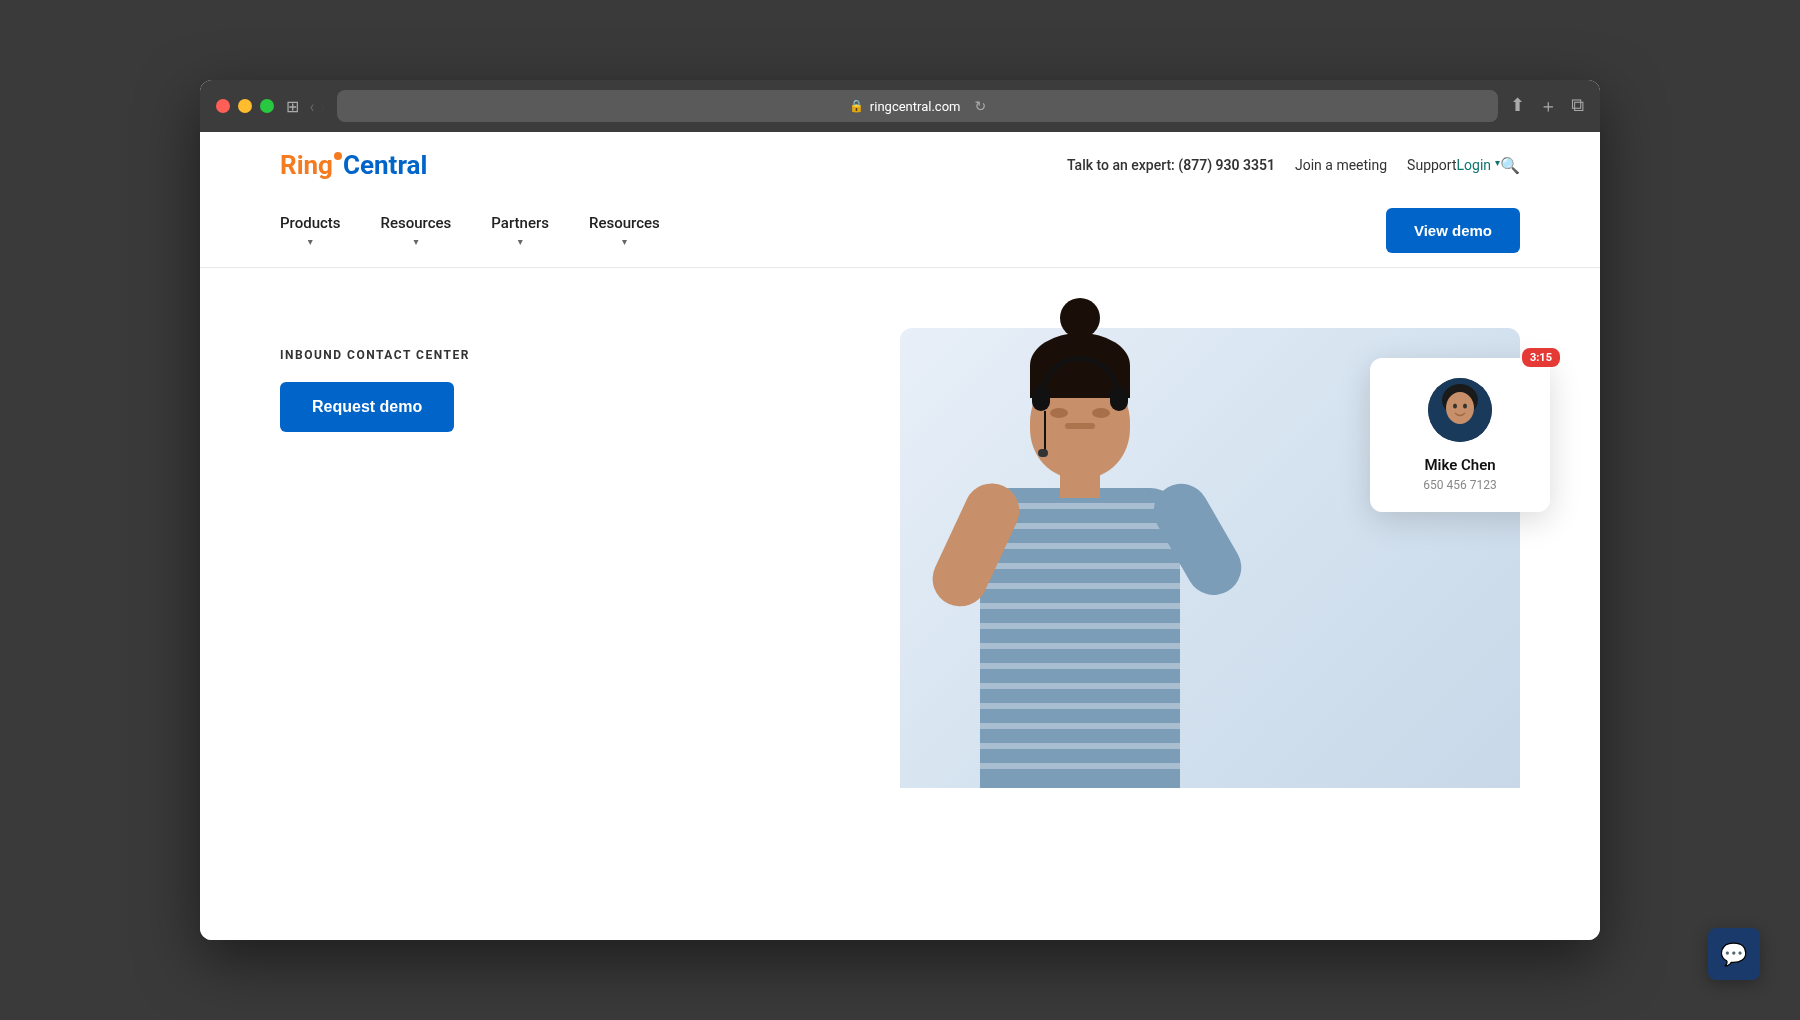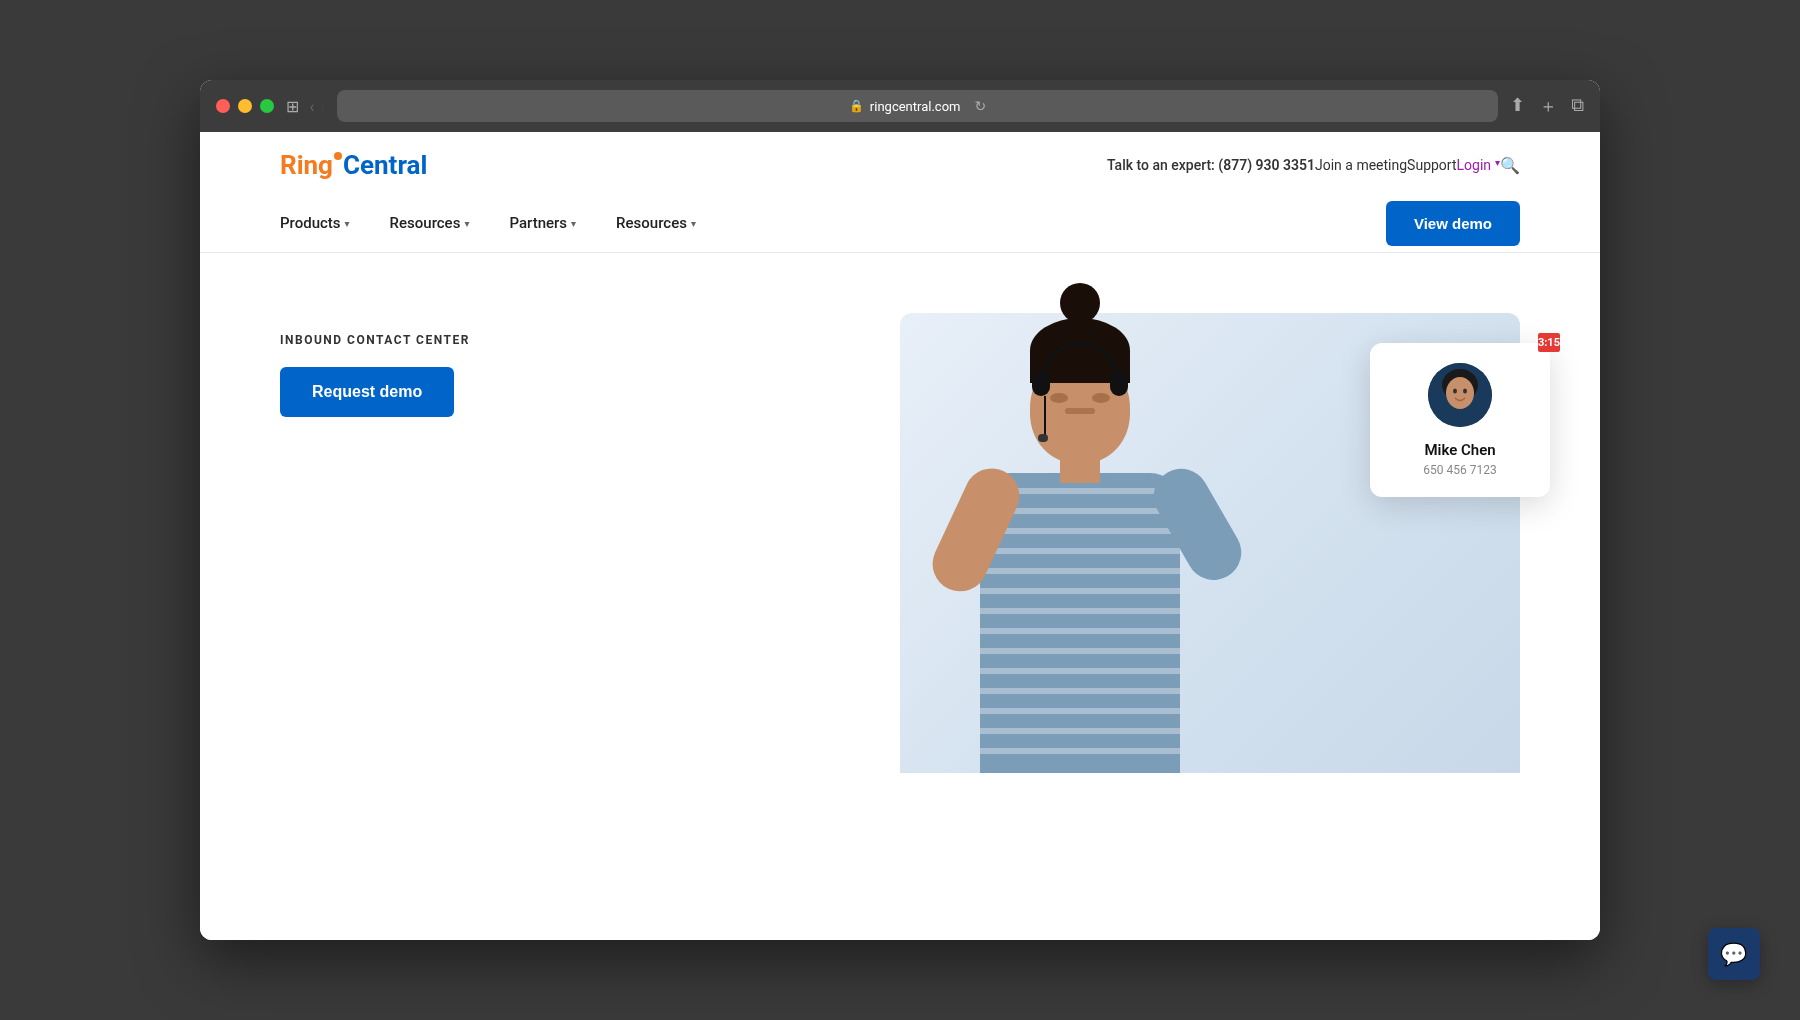--- a/index.html
+++ b/index.html
@@ -109,25 +109,26 @@
       font-size: 14px;
       color: #333;
     }
     .header-phone { font-weight: 500; }
     .header-phone strong { font-weight: 600; }
     .header-link {
       color: #333;
       text-decoration: none;
       font-size: 14px;
       cursor: pointer;
+      margin-left: 20px;
     }
     .login-btn {
       display: flex;
       gap: 4px;
-      color: #a21caf;
+      color: #0f766e;
       text-decoration: none;
       font-size: 14px;
       cursor: pointer;
     }
     .search-icon-header { font-size: 16px; color: #555; cursor: pointer; }
     
     .site-nav {
       display: flex;
       align-items: center;
       justify-content: space-between;
@@ -141,20 +142,21 @@
     .nav-item {
       display: flex;
       align-items: center;
       gap: 4px;
       padding: 20px 20px;
       font-size: 15px;
       color: #222;
       cursor: pointer;
       text-decoration: none;
       font-weight: 500;
+      flex-direction: column;
     }
     .nav-item:first-child { padding-left: 0; }
     .nav-chevron { font-size: 10px; color: #666; }
     .view-demo-btn {
       background: #0064c8;
       color: #fff;
       border: none;
       padding: 14px 28px;
       border-radius: 6px;
       font-size: 15px;
@@ -230,22 +232,22 @@
       z-index: 10;
     }
     .call-card-timer {
       position: absolute;
       top: -10px;
       right: -10px;
       background: #e53935;
       color: #fff;
       font-size: 11px;
       font-weight: 700;
-      padding: 3px 0;
-      border-radius: 2px;
+      padding: 3px 8px;
+      border-radius: 8px;
     }
     .call-card-avatar {
       width: 64px;
       height: 64px;
       border-radius: 50%;
       background: #1a3a5c;
       margin: 0 auto 14px;
       overflow: hidden;
       display: flex;
       align-items: center;

